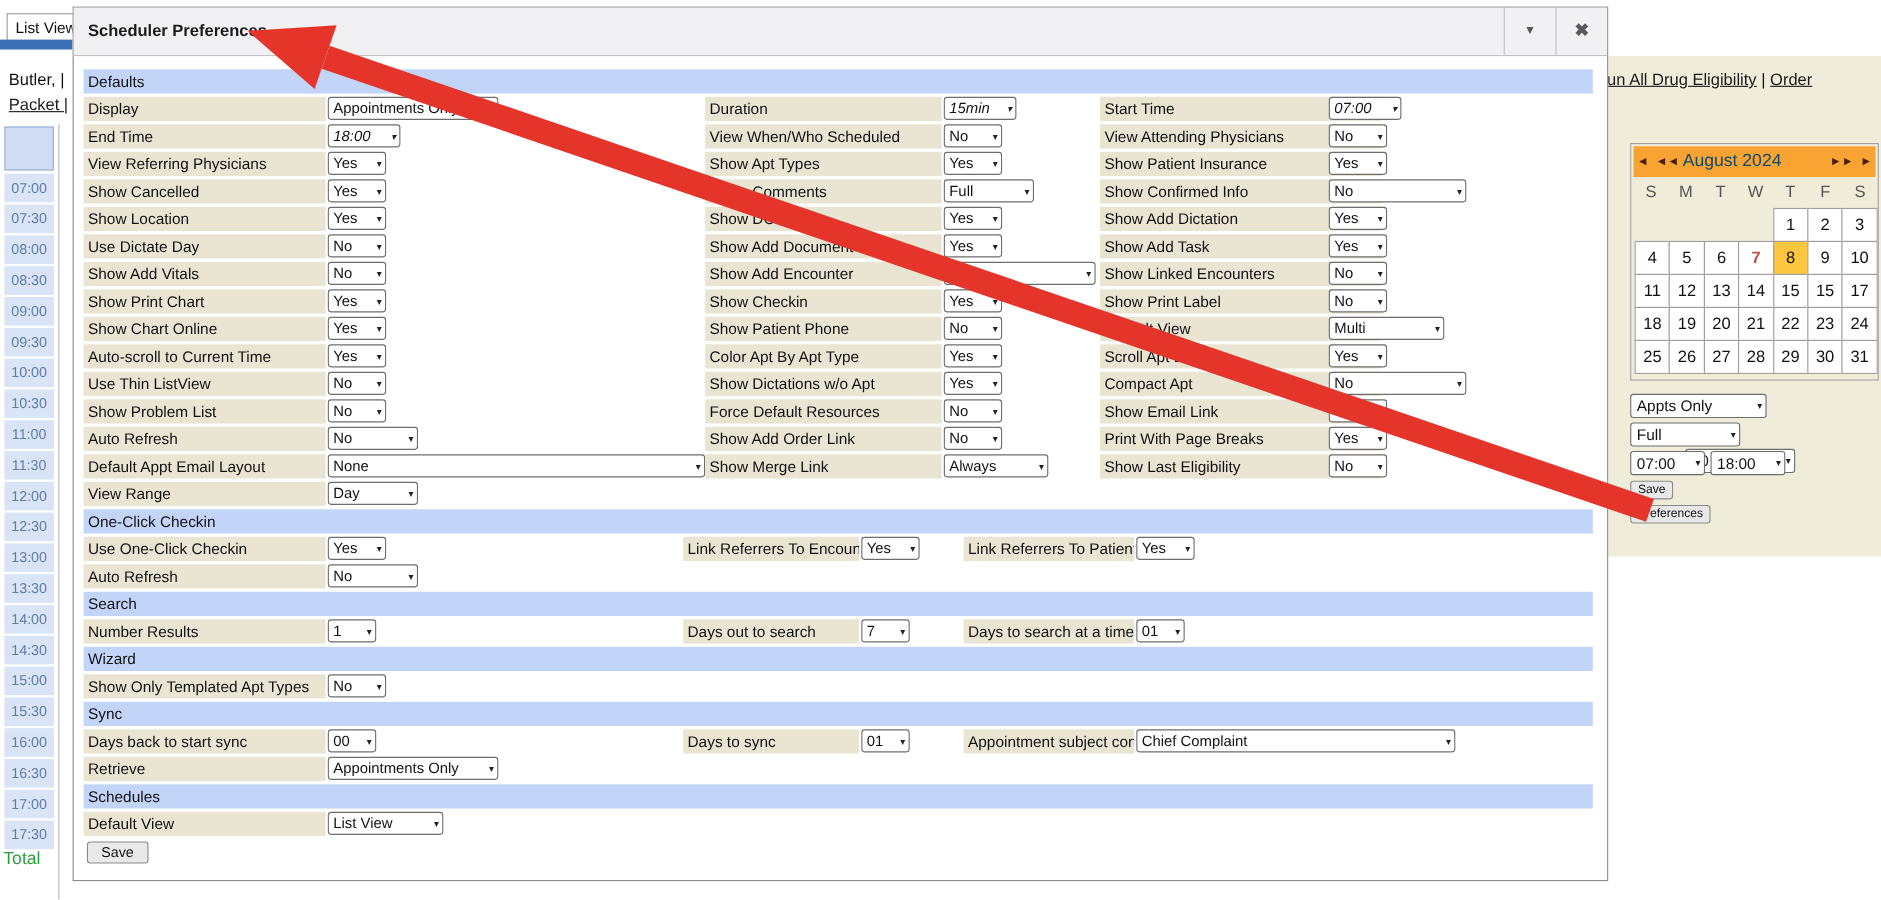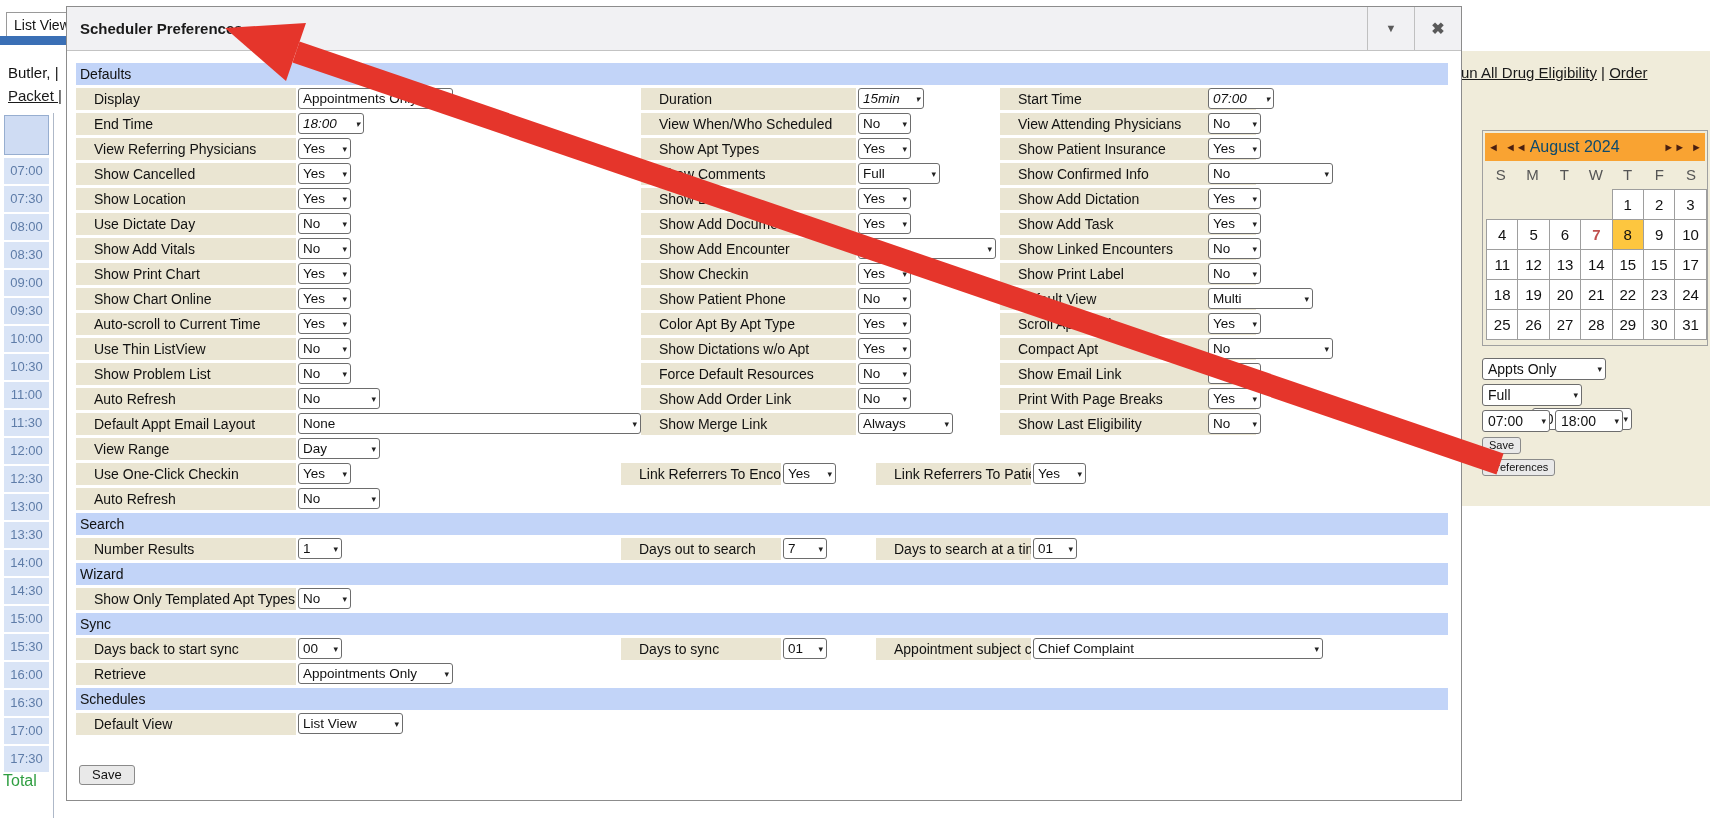--- a/index.html
+++ b/index.html
@@ -53,21 +53,21 @@
   .dlg-title{position:absolute;left:13px;top:0;line-height:44px;font-size:15px;font-weight:bold;color:#1a1a1a;}
   .tb-btn{position:absolute;top:0;width:46px;height:43px;border-left:1px solid #c0c0c0;text-align:center;color:#5a5a5a;}
   .tb-collapse{right:47px;font-size:11px;line-height:43px;}
   .tb-close{right:0;font-size:16px;line-height:43px;font-weight:bold;}
 
   #dialog-table{position:absolute;left:9px;top:56px;width:1372px;}
   .sec-header{height:22px;margin-bottom:3px;background:var(--section-bg);font-size:14px;line-height:22px;
               padding-left:4px;box-sizing:border-box;width:1372px;}
   .pref-row{position:relative;height:22px;margin-bottom:3px;}
   .lab{position:absolute;top:0;height:22px;background:var(--label-bg);font-size:14px;line-height:22px;
-       padding-left:18px;box-sizing:border-box;white-space:nowrap;overflow:hidden;}
+       padding-left:4px;box-sizing:border-box;white-space:nowrap;overflow:hidden;}
   .ctl{position:absolute;top:0;height:22px;}
   .c1l{left:0;width:220px;}      .c1v{left:222px;}
   .c2l{left:565px;width:215px;}  .c2v{left:782px;}
   .c3l{left:924px;width:256px;}  .c3v{left:1132px;}
   .tight .c2l{left:545px;width:160px;} .tight .c2v{left:707px;}
   .tight .c3l{left:800px;width:155px;} .tight .c3v{left:957px;}
 
   .sel{height:21px;background:#fff;border:1px solid #6d6d6d;border-radius:3px;box-sizing:border-box;
        display:flex;align-items:center;justify-content:space-between;padding:0 3px 0 4px;font-size:13.5px;white-space:nowrap;}
   .sel .chev{font-size:9px;color:#222;margin-left:3px;}
@@ -537,20 +537,21 @@
         </div>
         <div class="pref-row">
           <div class="lab c1l">View Range</div>
           <div class="ctl c1v">
             <div class="sel w4">
               <span class="sv">Day</span>
               <span class="chev">▾</span>
             </div>
           </div>
         </div>
+        <div class="sec-header">One-Click Checkin</div>
         <div class="pref-row tight">
           <div class="lab c1l">Use One-Click Checkin</div>
           <div class="ctl c1v">
             <div class="sel w2">
               <span class="sv">Yes</span>
               <span class="chev">▾</span>
             </div>
           </div>
           <div class="lab c2l">Link Referrers To Encounter</div>
           <div class="ctl c2v">

